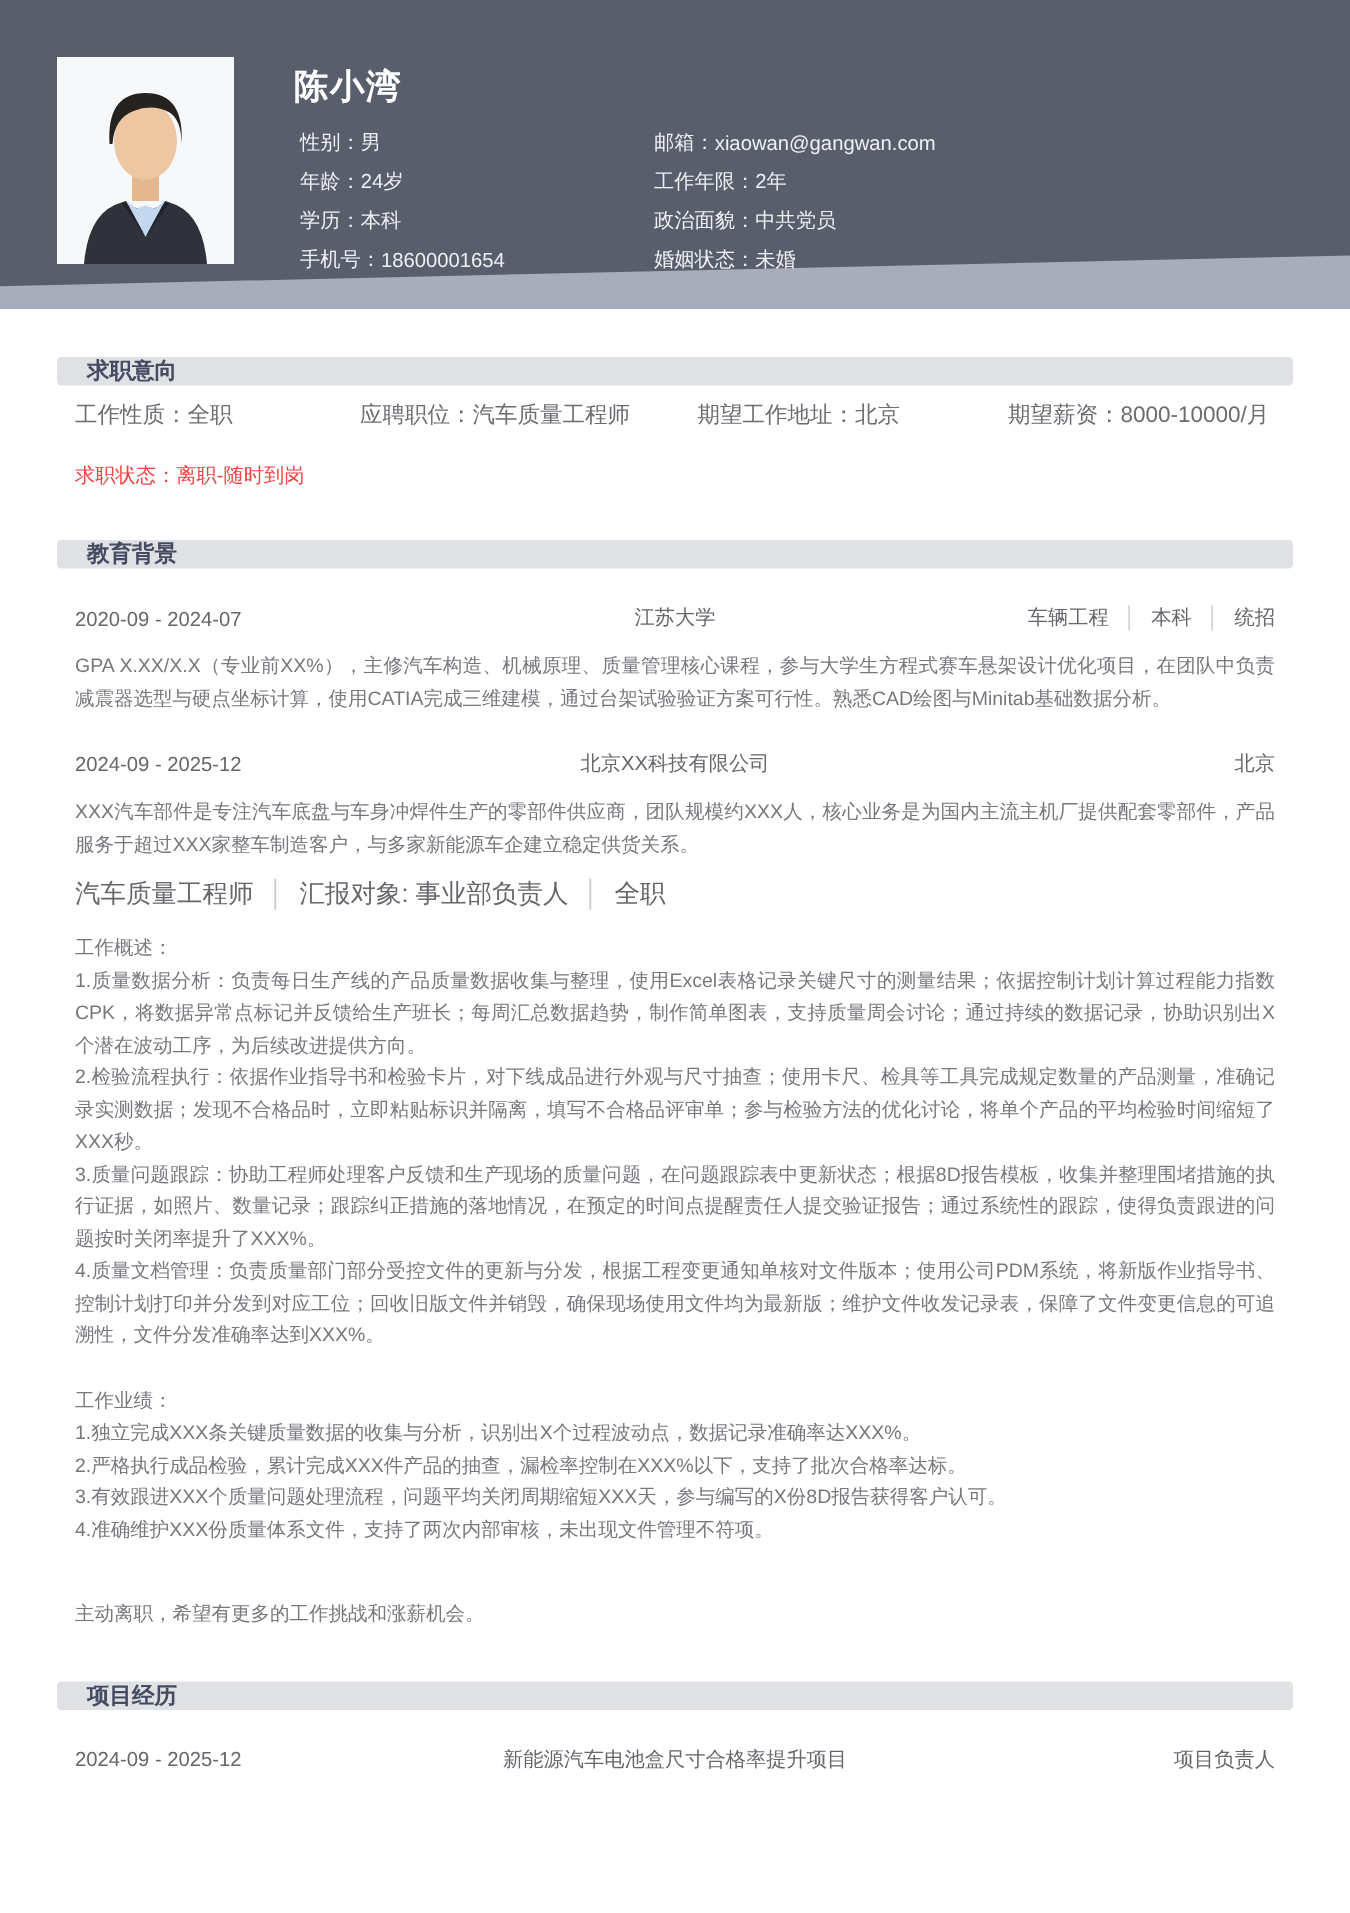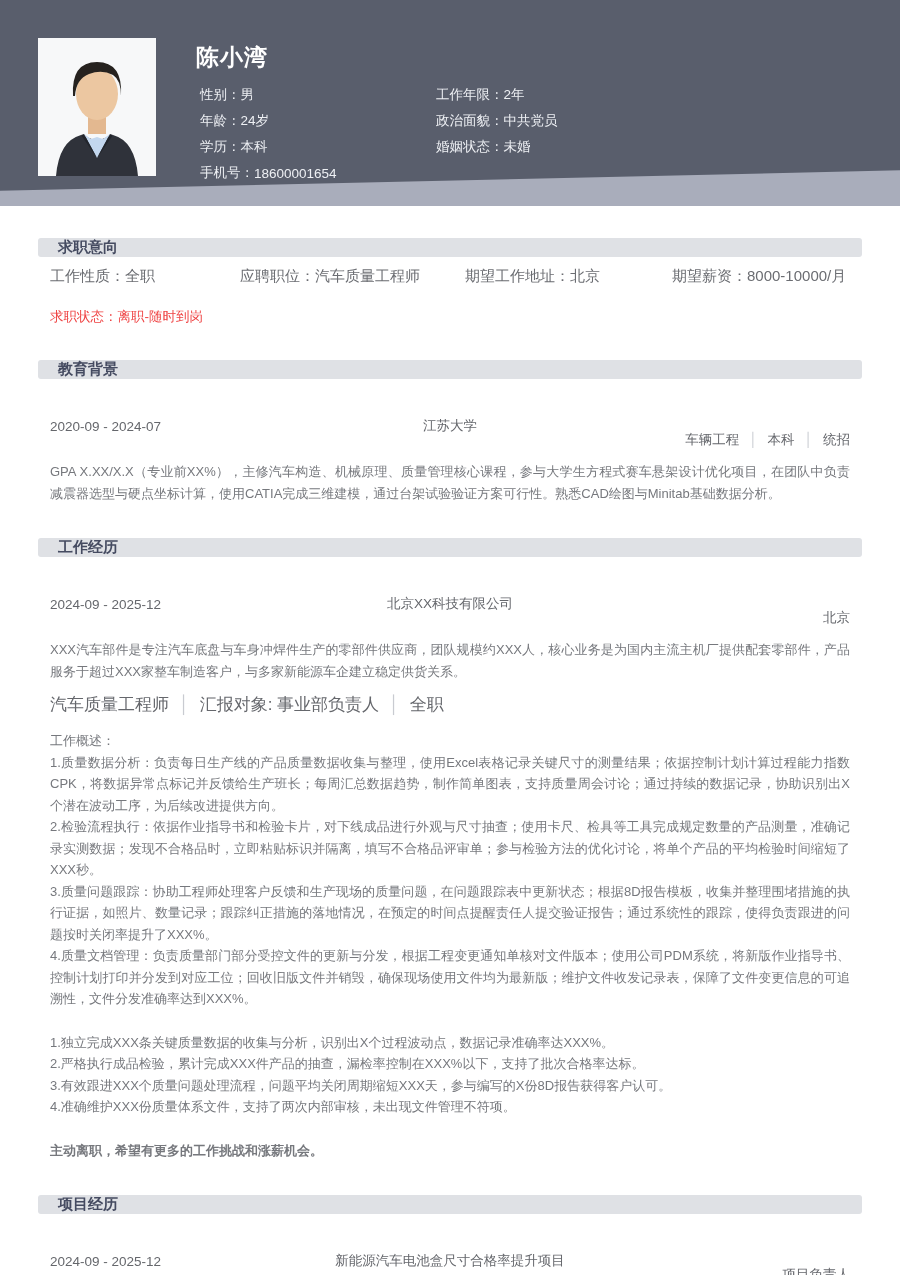--- a/index.html
+++ b/index.html
@@ -60,34 +60,34 @@
 
   
   .meta-row {
     margin-top: 24px;
     display: grid; grid-template-columns: 1fr auto 1fr;
     align-items: center;
     font-size: 13.5px; color: #65676c; gap: 12px;
   }
   .meta-row .m-left { text-align: left; }
   .meta-row .m-center { text-align: center; }
-  .meta-row .m-right { text-align: right; margin-top: 28px; }
+  .meta-row .m-right { text-align: right; }
 
   .meta-tags span + span::before,
   .role-row span + span::before {
     content: "│"; color: #c9cbd1; margin: 0 10px; font-weight: normal;
   }
 
   .para { margin-top: 12px; line-height: 21.5px; text-align: justify; }
   .role-row { margin-top: 11px; font-size: 17px; color: #65676c; }
 
   .block { margin-top: 14px; line-height: 21.5px; text-align: justify; }
   .block p { margin: 0; }
   .block-gap { margin-top: 22px; }
-  .leave-line { margin-top: 22px; line-height: 21.5px; font-weight: bold; }
+  .leave-line { margin-top: 35px; line-height: 21.5px; }
 </style>
 </head>
 <body>
 
 <div class="header">
   <div class="header-wedge"></div>
 
   <div class="photo">
     <svg viewBox="0 0 118 138">
       <rect width="118" height="138" fill="#f7f8f9"></rect>
@@ -114,20 +114,24 @@
       </div>
     <div class="info-item">
         <span>学历：</span>
         <span>本科</span>
       </div>
     <div class="info-item">
         <span>手机号：</span>
         <span>18600001654</span>
       </div>
     <div class="info-item">
+        <span>邮箱：</span>
+        <span>xiaowan@gangwan.com</span>
+      </div>
+    <div class="info-item">
         <span>工作年限：</span>
         <span>2年</span>
       </div>
     <div class="info-item">
         <span>政治面貌：</span>
         <span>中共党员</span>
       </div>
     <div class="info-item">
         <span>婚姻状态：</span>
         <span>未婚</span>
@@ -159,43 +163,41 @@
     <div class="meta-row">
       <span class="m-left">2020-09 - 2024-07</span>
       <span class="m-center">江苏大学</span>
       <span class="m-right meta-tags">
         <span>车辆工程</span><span>本科</span><span>统招</span>
       </span>
     </div>
     <div class="para">GPA X.XX/X.X（专业前XX%），主修汽车构造、机械原理、质量管理核心课程，参与大学生方程式赛车悬架设计优化项目，在团队中负责减震器选型与硬点坐标计算，使用CATIA完成三维建模，通过台架试验验证方案可行性。熟悉CAD绘图与Minitab基础数据分析。</div>
   </div>
 
-  <div class="section-bar mt-section">
-    <span>工作经历</span>
-  </div>
   <div class="section-body">
     <div class="meta-row">
       <span class="m-left">2024-09 - 2025-12</span>
       <span class="m-center">北京XX科技有限公司</span>
       <span class="m-right">北京</span>
     </div>
     <div class="para">XXX汽车部件是专注汽车底盘与车身冲焊件生产的零部件供应商，团队规模约XXX人，核心业务是为国内主流主机厂提供配套零部件，产品服务于超过XXX家整车制造客户，与多家新能源车企建立稳定供货关系。</div>
     <div class="role-row">
       <span>汽车质量工程师</span><span>汇报对象: 事业部负责人</span><span>全职</span>
     </div>
 
     <div class="block">
       <p>工作概述：</p>
       <p>1.质量数据分析：负责每日生产线的产品质量数据收集与整理，使用Excel表格记录关键尺寸的测量结果；依据控制计划计算过程能力指数CPK，将数据异常点标记并反馈给生产班长；每周汇总数据趋势，制作简单图表，支持质量周会讨论；通过持续的数据记录，协助识别出X个潜在波动工序，为后续改进提供方向。</p>
       <p>2.检验流程执行：依据作业指导书和检验卡片，对下线成品进行外观与尺寸抽查；使用卡尺、检具等工具完成规定数量的产品测量，准确记录实测数据；发现不合格品时，立即粘贴标识并隔离，填写不合格品评审单；参与检验方法的优化讨论，将单个产品的平均检验时间缩短了XXX秒。</p>
       <p>3.质量问题跟踪：协助工程师处理客户反馈和生产现场的质量问题，在问题跟踪表中更新状态；根据8D报告模板，收集并整理围堵措施的执行证据，如照片、数量记录；跟踪纠正措施的落地情况，在预定的时间点提醒责任人提交验证报告；通过系统性的跟踪，使得负责跟进的问题按时关闭率提升了XXX%。</p>
       <p>4.质量文档管理：负责质量部门部分受控文件的更新与分发，根据工程变更通知单核对文件版本；使用公司PDM系统，将新版作业指导书、控制计划打印并分发到对应工位；回收旧版文件并销毁，确保现场使用文件均为最新版；维护文件收发记录表，保障了文件变更信息的可追溯性，文件分发准确率达到XXX%。</p>
     </div>
 
     <div class="block block-gap">
+      <p>工作业绩：</p>
       <p>1.独立完成XXX条关键质量数据的收集与分析，识别出X个过程波动点，数据记录准确率达XXX%。</p>
       <p>2.严格执行成品检验，累计完成XXX件产品的抽查，漏检率控制在XXX%以下，支持了批次合格率达标。</p>
       <p>3.有效跟进XXX个质量问题处理流程，问题平均关闭周期缩短XXX天，参与编写的X份8D报告获得客户认可。</p>
       <p>4.准确维护XXX份质量体系文件，支持了两次内部审核，未出现文件管理不符项。</p>
     </div>
 
     <div class="leave-line">主动离职，希望有更多的工作挑战和涨薪机会。</div>
   </div>
 
   <div class="section-bar mt-section">

